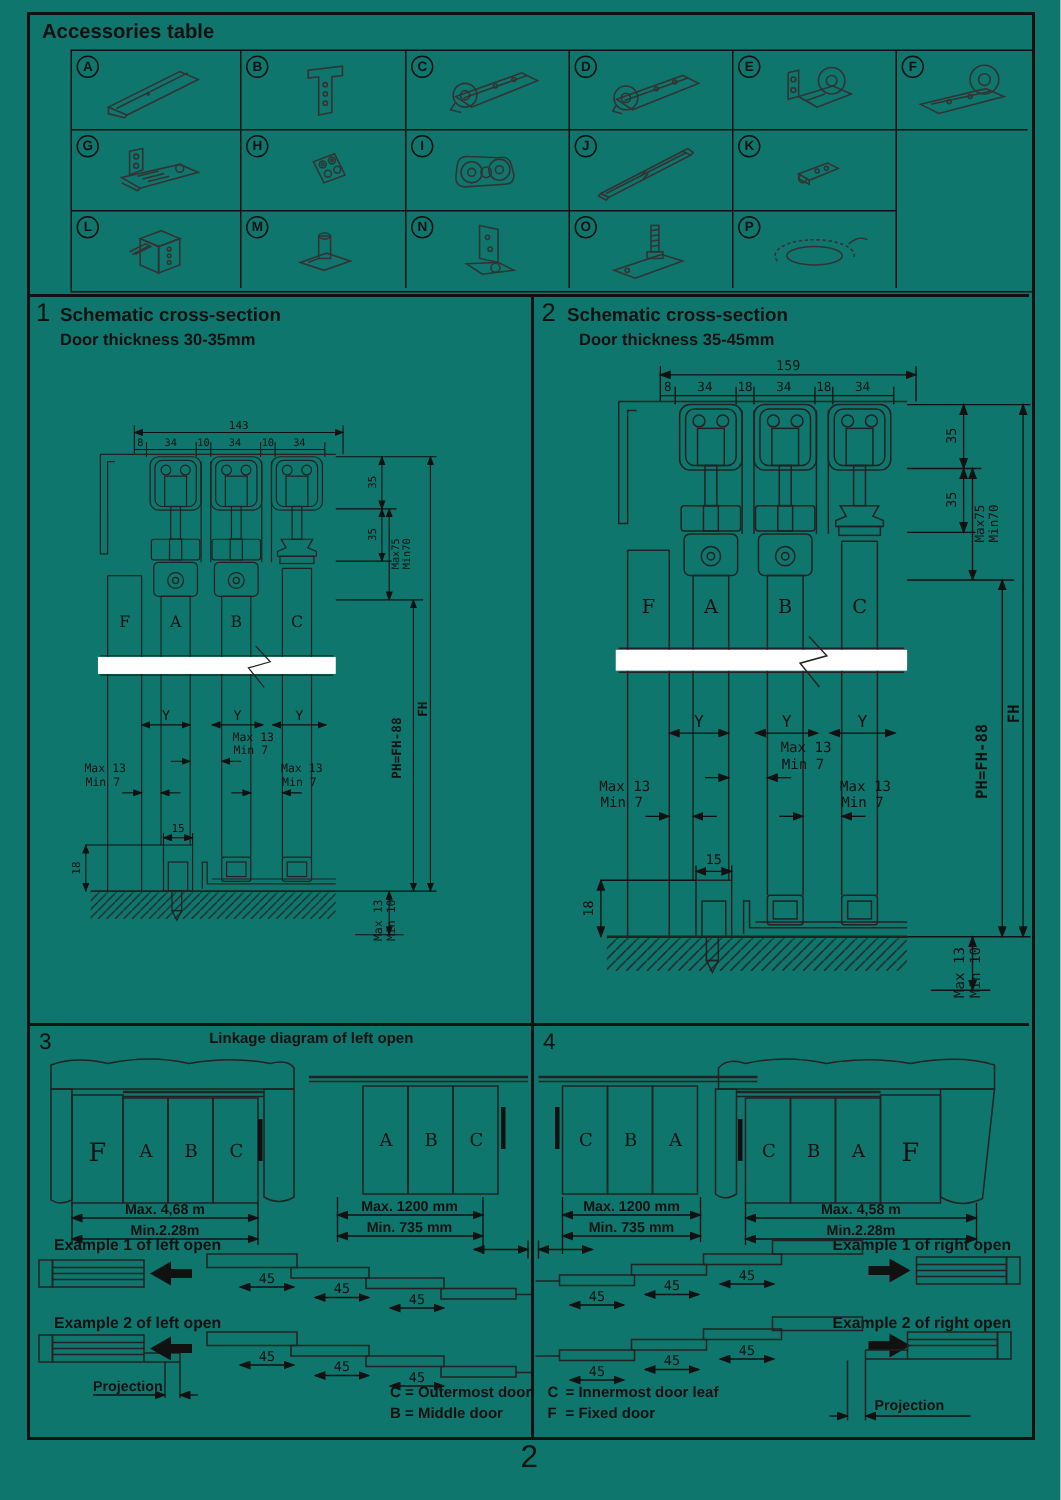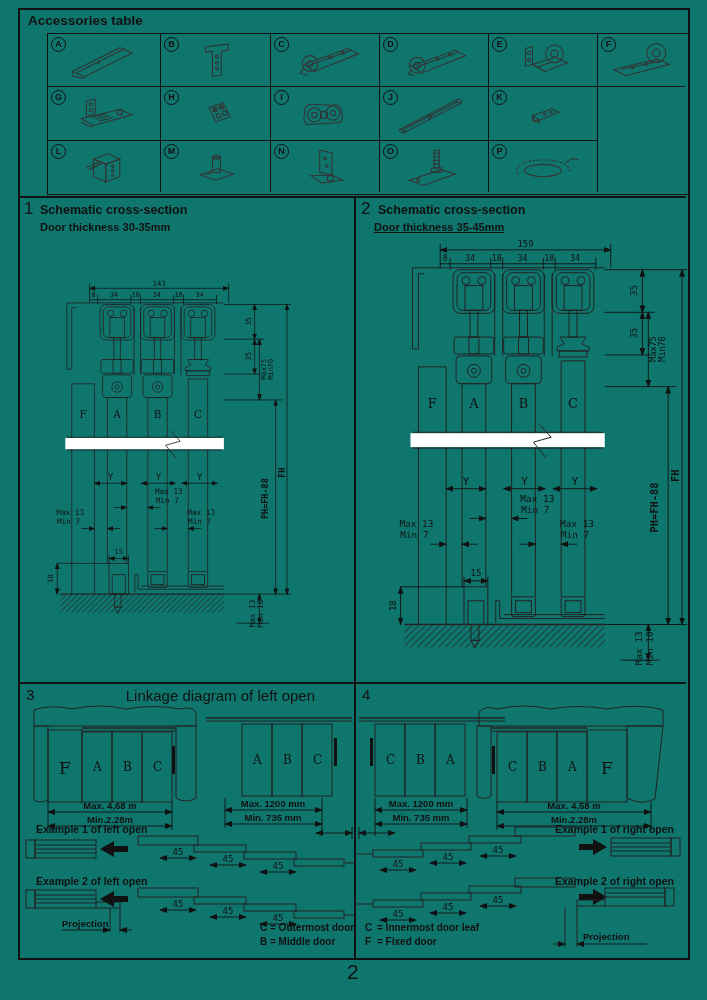--- a/index.html
+++ b/index.html
@@ -19,21 +19,21 @@
   .cell.noB{border-bottom:none;}
   .pl{position:absolute;left:3px;top:3px;width:13px;height:13px;border:1.2px solid #111;
       border-radius:50%;font-size:9px;line-height:13px;text-align:center;font-weight:bold;}
   .pic{width:88px;height:44px;}
   .pic path,.pic line,.pic circle,.pic rect,.pic ellipse,.pic polyline,.pic polygon
       {stroke:#333;fill:none;stroke-width:1.2;}
   .secnum{font-size:17px;}
   .secnum34{font-size:15px;}
   .sect{font-size:12.5px;font-weight:bold;}
   .subt{font-size:11px;font-weight:bold;}
-  .ldt{font-size:15px;font-weight:normal;text-align:right;}
+  .ldt{font-size:10px;font-weight:bold;text-align:center;}
   .pgnum{font-size:21px;}
   
   svg .ln{stroke:#222;stroke-width:1;fill:none;}
   svg .lnt{stroke:#222;stroke-width:1.6;fill:none;}
   svg .dim{stroke:#111;stroke-width:0.9;fill:none;}
   svg text{fill:#111;}
   .t9{font:9px "DejaVu Sans Mono",monospace;}
   .t85{font:8.5px "DejaVu Sans Mono",monospace;}
   .t95{font:9.5px "DejaVu Sans Mono",monospace;}
   .t11{font:11px "DejaVu Sans Mono",monospace;}
@@ -238,21 +238,21 @@
 
   <div class="abs hline" style="left:18px;top:196px;width:668px;"></div>
   <div class="abs hline" style="left:18px;top:682px;width:668px;"></div>
   <div class="abs vline" style="left:354px;top:196px;height:762px;"></div>
 
   <div class="abs secnum" style="left:24px;top:199px;">1</div>
   <div class="abs sect" style="left:40px;top:203px;">Schematic cross-section</div>
   <div class="abs subt" style="left:40px;top:221px;">Door thickness 30-35mm</div>
   <div class="abs secnum" style="left:361px;top:199px;">2</div>
   <div class="abs sect" style="left:378px;top:203px;">Schematic cross-section</div>
-  <div class="abs subt" style="left:374px;top:221px;text-decoration:underline;">Door thickness 35-45mm</div>
+  <div class="abs subt" style="left:386px;top:221px;">Door thickness 35-45mm</div>
 
   <div class="abs" id="cs1-host" style="left:20px;top:236px;width:271px;height:446px;text-align:center;">
   <svg width="100%" height="100%" viewBox="0 0 335 446">
     <defs>
       <marker id="arwc" markerWidth="8" markerHeight="6" refX="7" refY="3" orient="auto-start-reverse" markerUnits="userSpaceOnUse">
         <path d="M0,0 L8,3 L0,6 z" fill="#111" stroke="none"></path>
       </marker>
       <pattern id="hatchF" width="7" height="7" patternUnits="userSpaceOnUse">
         <path d="M0,7 L7,0" stroke="#222" stroke-width="1" fill="none"></path>
       </pattern>

